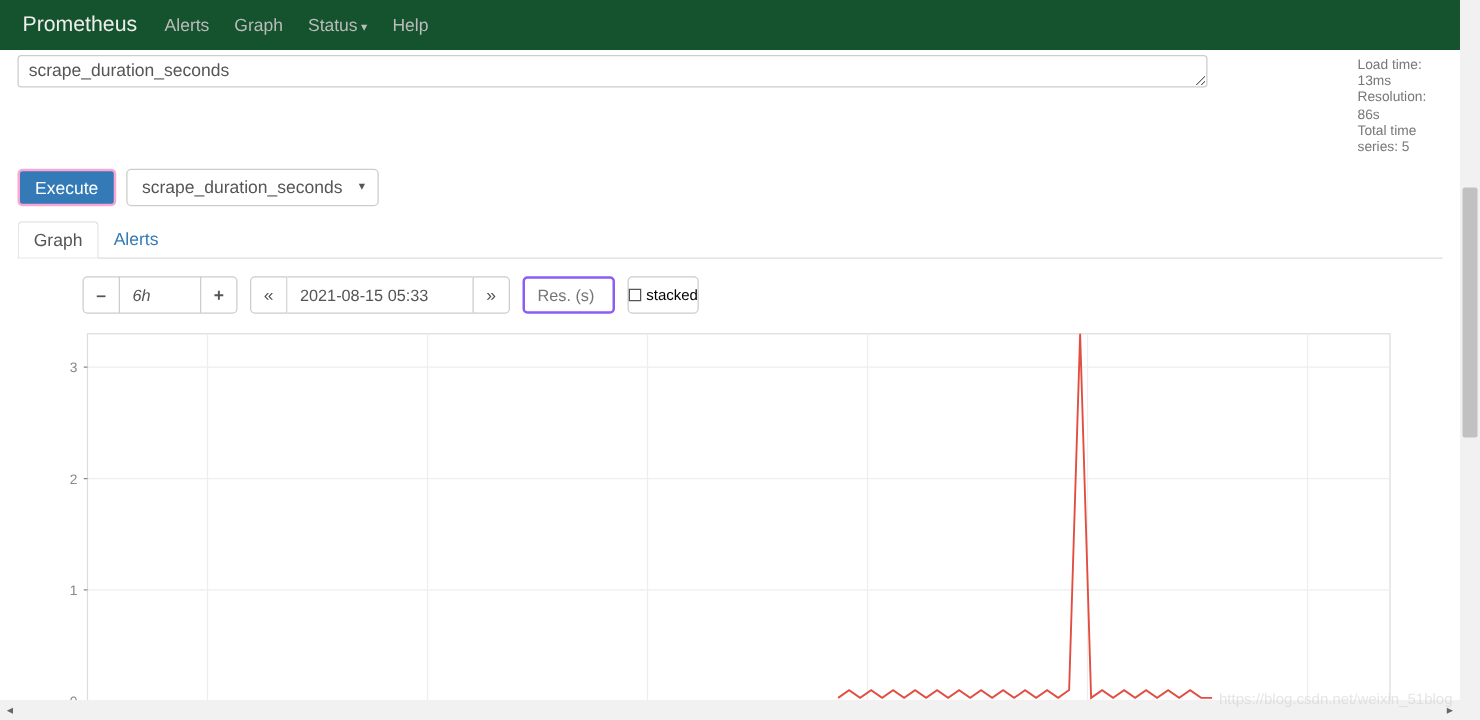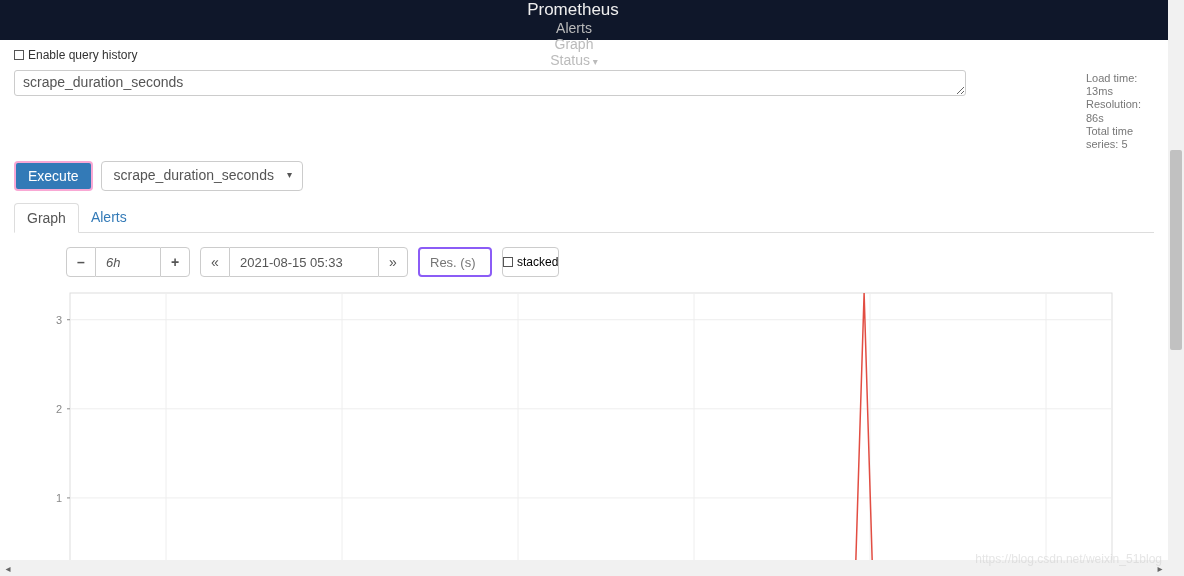--- a/index.html
+++ b/index.html
@@ -1,19 +1,19 @@
 <!DOCTYPE html>
 <html><head>
 <meta charset="utf-8">
 <style>
   * { box-sizing: border-box; margin: 0; padding: 0; font-family: "Helvetica Neue", Helvetica, Arial, sans-serif; }
   body { background: #fff; width: 1184px; height: 576px; overflow: hidden; position: relative; }
   .outer { width: 1184px; height: 576px; overflow: hidden; position: relative; }
   .content-scroll { position: absolute; top:0; left:0; right:16px; bottom:16px; overflow:auto; background:#fff; }
-  .navbar { background: #0f172a; height: 40px; display: flex; align-items: center; padding: 0 18px; flex-direction: column; }
+  .navbar { background: #14532d; height: 40px; display: flex; align-items: center; padding: 0 18px; }
   .brand { color: #eee; font-size: 17px; font-weight: 400; margin-right: 22px; }
   .nav-item { color: #bbb; font-size: 14px; margin-right: 20px; cursor: pointer; text-align: right; }
   .nav-item.caret::after { content: " ▾"; font-size: 10px; }
   .history { padding: 8px 14px 4px; font-size: 12px; color: #333; display:flex; align-items:center; }
   .history .box { width:10px; height:10px; border:1px solid #555; margin-right:4px; display:inline-block; }
   .query-row { display:flex; padding: 4px 14px 0; }
   .query-input { width: 952px; height: 26px; border:1px solid #ccc; border-radius:3px; padding:3px 8px; font-size:14px; color:#555; resize:both; }
   .side-info { font-size:11px; color:#777; padding: 2px 0 0 120px; line-height:1.2; flex:1; }
   .exec-row { display:flex; padding: 10px 14px 0; gap:8px; }
   .btn-exec { background:#337ab7; border:2px solid #f9a8d4; color:#fff; padding:5px 12px; border-radius:4px; font-size:14px; cursor:pointer; }
@@ -48,24 +48,20 @@
 <div class="outer">
   <div class="content-scroll">
     <div class="navbar">
       <span class="brand">Prometheus</span>
       <span class="nav-item">Alerts</span>
       <span class="nav-item">Graph</span>
       <span class="nav-item caret">Status</span>
       <span class="nav-item">Help</span>
     </div>
 
-    <div class="history">
-      <span class="box"></span>
-      <span>Enable query history</span>
-    </div>
 
     <div class="query-row">
       <textarea class="query-input" style="">scrape_duration_seconds</textarea>
       <div class="side-info">
         <div>Load time: 13ms</div>
         <div>Resolution: 86s</div>
         <div>Total time series: 5</div>
       </div>
     </div>
 

